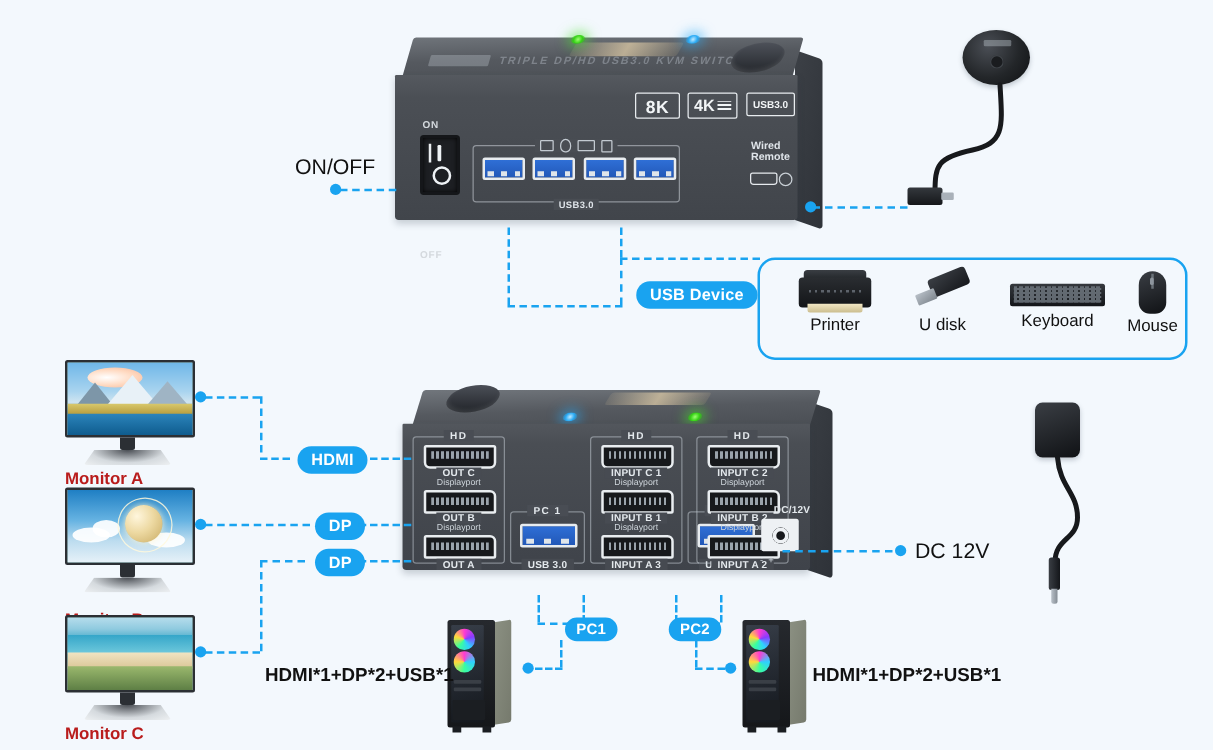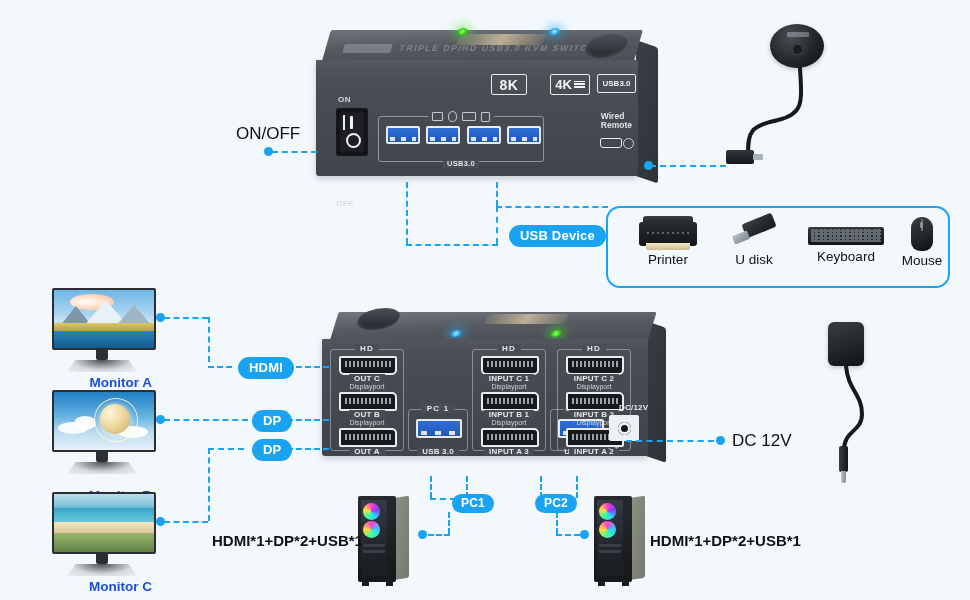--- a/index.html
+++ b/index.html
@@ -22,21 +22,21 @@
   .pill.small{font-size:12px;padding:2px 9px;}
 
   
   .dashH{position:absolute;height:0;border-top:2px dashed #19A3F0;}
   .dashV{position:absolute;width:0;border-left:2px dashed #19A3F0;}
   .dot{position:absolute;width:9px;height:9px;border-radius:50%;background:#19A3F0;}
 
   
   .txtlab{font-size:17px;font-weight:400;color:#111;white-space:nowrap;}
   .txtlab.sm{font-size:15px;font-weight:700;}
-  .capt{font-size:13.5px;font-weight:700;color:#1d4ed8;text-align:right;white-space:nowrap;}
+  .capt{font-size:13.5px;font-weight:700;color:#b91c1c;text-align:left;white-space:nowrap;}
 
   
   .devtop{position:absolute;left:316px;top:30px;width:330px;height:152px;}
   .dev-top-face{
     position:absolute;left:10px;top:0;width:312px;height:34px;
     background:linear-gradient(178deg,#6f747a 0%,#55595f 45%,#4a4e54 100%);
     transform:skewX(-16deg);
     border-radius:2px 2px 0 0;
   }
   .dev-front{
@@ -359,21 +359,21 @@
       <div class="logotop"></div>
       <div class="brandbar"></div>
       <div class="brandtxt">TRIPLE DP/HD USB3.0 KVM SWITCH</div>
       <div class="ledg" style="left:126px;top:-2px;"></div>
       <div class="ledb" style="left:218px;top:-2px;"></div>
       <div class="knob"></div>
     </div>
 
     <div class="dev-front">
 
-      <div class="badge b8k" style="left:175px;top:14px;width:34px;height:19px;">8K</div>
+      <div class="badge b8k" style="left:192px;top:14px;width:34px;height:19px;">8K</div>
       <div class="badge b4k" style="left:234px;top:14px;width:38px;height:19px;">
         <span>4K</span>
         <span style="display:inline-block;width:11px;height:7px;background:repeating-linear-gradient(0deg,#f2f5f7 0 1.5px,transparent 1.5px 3px);margin-left:2px;"></span>
       </div>
       <div class="badge busb" style="left:281px;top:14px;width:37px;height:17px;">USB3.0</div>
 
       <div class="onlab">ON</div>
       <div class="rocker">
         <div class="rk-i"></div>
         <div class="rk-o"></div>

